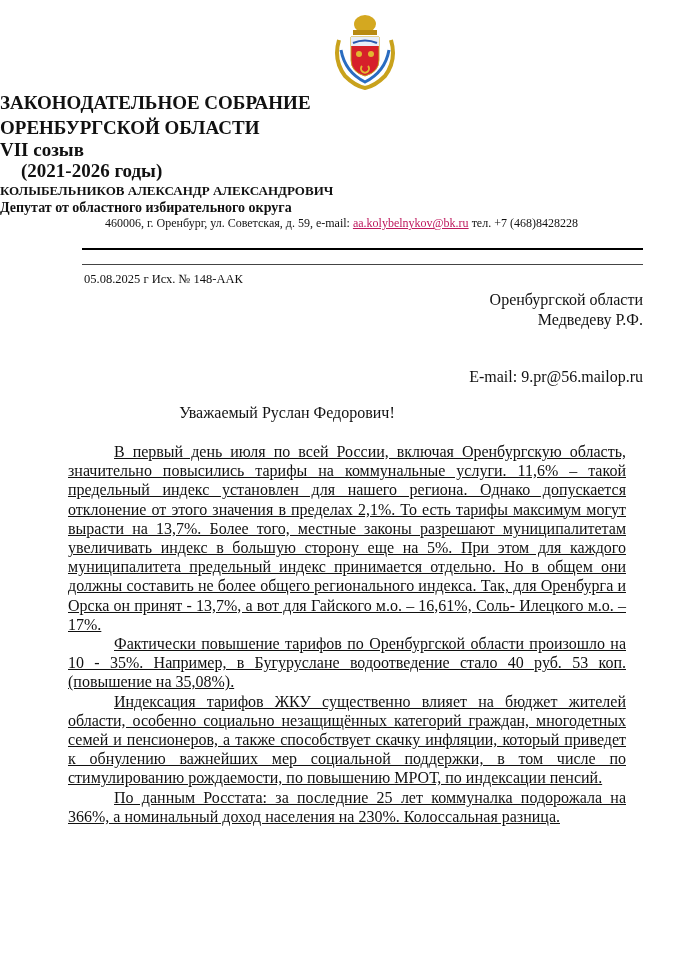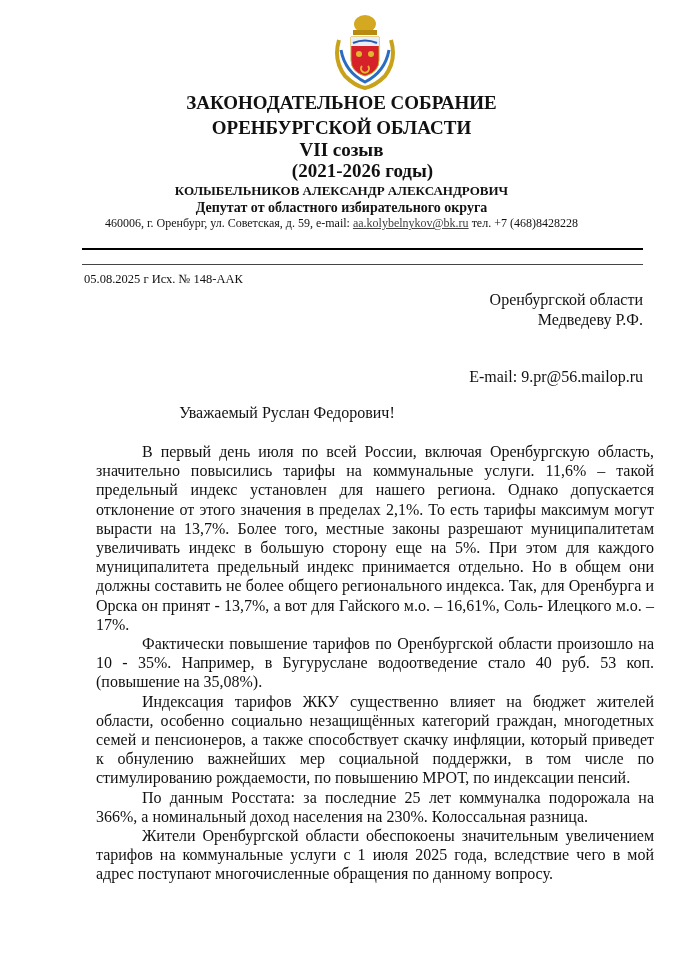--- a/index.html
+++ b/index.html
@@ -1,34 +1,34 @@
 <!DOCTYPE html>
 <html><head>
 <meta charset="utf-8">
 <style>
   html, body { margin:0; padding:0; background:#fff; }
   body { width:683px; height:962px; position:relative; overflow:hidden;
          font-family:"Liberation Serif","DejaVu Serif",serif; color:#111; }
   .crest { position:absolute; left:331px; top:10px; width:68px; height:80px; }
-  .hdr { position:absolute; left:0; width:683px; text-align:center; font-weight:bold; }
+  .hdr { position:absolute; left:0; width:683px; text-align:left; font-weight:bold; }
   .h1 { top:90px; font-size:19px; line-height:25px; }
   .h2 { top:115px; font-size:19px; line-height:25px; }
   .h3 { top:139px; font-size:19px; line-height:22px; }
   .h4 { top:160px; font-size:19px; line-height:22px;padding-left:21px; }
   .h5 { top:183px; font-size:13px; line-height:16px; }
   .h6 { top:199px; font-size:14px; line-height:17px; }
   .addr { position:absolute; left:0; width:683px; top:216px; text-align:center; font-size:12px; line-height:15px; }
-  .addr a { color:#404040; text-decoration:underline; }
+  .addr a { color:#be185d; text-decoration:underline; }
   .rule1 { position:absolute; left:82px; width:561px; top:248px; height:2px; background:#000; }
   .rule2 { position:absolute; left:82px; width:561px; top:264px; height:1px; background:#444; }
   .ref { position:absolute; left:84px; top:272px; font-size:12.5px; }
   .recip { position:absolute; right:40px; top:290px; text-align:right; font-size:16px; line-height:20px; }
   .email { position:absolute; right:40px; top:368px; font-size:16px; }
   .greet { position:absolute; left:0; width:574px; top:404px; text-align:center; font-size:16px; }
-  .body { position:absolute; left:96px; width:558px; top:442px; font-size:16px; line-height:19.2px; text-align:justify; }
+  .body { position:absolute; left:68px; width:558px; top:442px; font-size:16px; line-height:19.2px; text-align:justify;text-decoration:underline; }
   .body p { margin:0; text-indent:46px; }
 </style>
 </head>
 <body>
 
 <svg class="crest" viewBox="0 0 68 80">
   <path d="M8 30 Q2 50 14 66 Q24 76 34 78 Q44 76 54 66 Q66 50 60 30" fill="none" stroke="#c9a21c" stroke-width="4"></path>
   <path d="M10 40 Q14 62 34 72 Q54 62 58 40" fill="none" stroke="#2a6cc0" stroke-width="3"></path>
   <ellipse cx="34" cy="14" rx="11" ry="9" fill="#d4a820"></ellipse>
   <rect x="22" y="20" width="24" height="5" fill="#b88a10"></rect>
@@ -59,14 +59,13 @@
 </div>
 <div class="email">E-mail: 9.pr@56.mailop.ru</div>
 
 <div class="greet">Уважаемый Руслан Федорович!</div>
 
 <div class="body">
   <p>В первый день июля по всей России, включая Оренбургскую область, значительно повысились тарифы на коммунальные услуги. 11,6% – такой предельный индекс установлен для нашего региона. Однако допускается отклонение от этого значения в пределах 2,1%. То есть тарифы максимум могут вырасти на 13,7%. Более того, местные законы разрешают муниципалитетам увеличивать индекс в большую сторону еще на 5%. При этом для каждого муниципалитета предельный индекс принимается отдельно. Но в общем они должны составить не более общего регионального индекса. Так, для Оренбурга и Орска он принят - 13,7%, а вот для Гайского м.о. – 16,61%, Соль- Илецкого м.о. – 17%.</p>
   <p>Фактически повышение тарифов по Оренбургской области произошло на 10 - 35%. Например, в Бугуруслане водоотведение стало 40 руб. 53 коп. (повышение на 35,08%).</p>
   <p>Индексация тарифов ЖКУ существенно влияет на бюджет жителей области, особенно социально незащищённых категорий граждан, многодетных семей и пенсионеров, а также способствует скачку инфляции, который приведет к обнулению важнейших мер социальной поддержки, в том числе по стимулированию рождаемости, по повышению МРОТ, по индексации пенсий.</p>
   <p>По данным Росстата: за последние 25 лет коммуналка подорожала на 366%, а номинальный доход населения на 230%. Колоссальная разница.</p>
-  <p>Жители Оренбургской области обеспокоены значительным увеличением тарифов на коммунальные услуги с 1 июля 2025 года, вследствие чего в мой адрес поступают многочисленные обращения по данному вопросу.</p>
 </div>
 
 </body></html>

